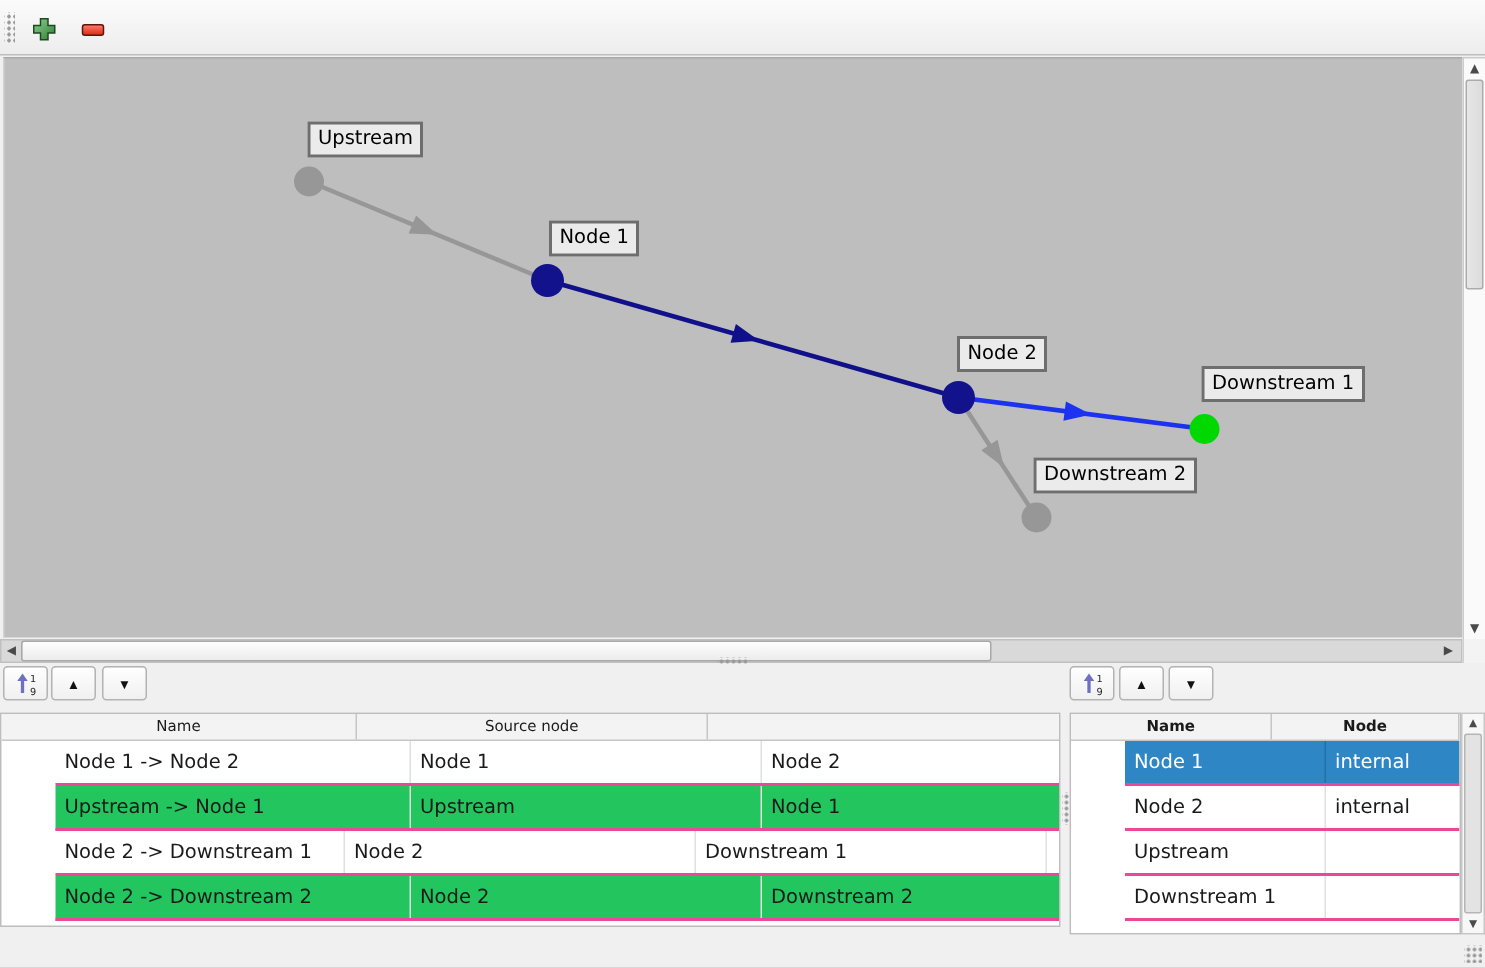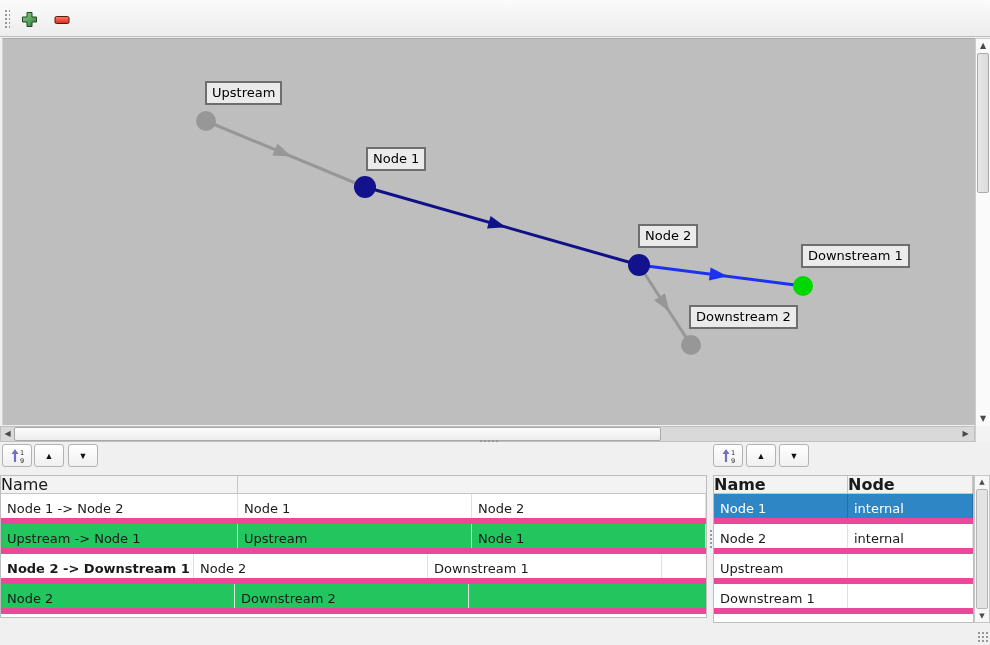--- a/index.html
+++ b/index.html
@@ -70,31 +70,31 @@
     background:linear-gradient(#ffffff,#f0f0f0);
     border:1px solid #b3b3b3; border-radius:3px;
     display:flex; align-items:center; justify-content:center; cursor:pointer;
     font-size:9px; color:#111;
   }
   
   .table {
     position:absolute; top:475px; background:#ffffff; border:1px solid #bdbdbd;
     overflow:hidden;
   }
-  .trow { display:flex; height:30px; border-bottom:6px solid #ec4899; background:#fff; }
+  .trow { display:flex; height:30px; border-bottom:2px solid #ec4899; background:#fff;margin-left:36px; }
   .trow.alt { background:#22c55e; }
   .trow.selected { background:var(--sel,#2e86c4); color:#fff; }
   .tcell {
     flex:none; padding:0 0 0 6px; line-height:29px; overflow:hidden;
     white-space:nowrap; border-right:1px solid #e0e0e0;
   }
   .trow.selected .tcell { border-right-color:#2170a8; }
   .thead { display:flex; height:18px; background:#f3f3f3; border-bottom:1px solid #c6c6c6; }
   .hcell {
-    flex:none; text-align:left; line-height:17px; font-size:16px;
+    flex:none; text-align:center; line-height:17px; font-size:10px;
     border-right:1px solid #c6c6c6; overflow:hidden; white-space:nowrap; cursor:pointer;
   }
   .bold-head .hcell { font-weight:bold; }
   .grip-vt { position:absolute; left:708px; top:528px; width:5px; height:22px; }
   .rscroll {
     position:absolute; left:974px; top:475px; width:16px; height:148px;
     background:#f7f7f7; border:1px solid #c6c6c6;
   }
   .rs-arrow { position:absolute; left:0; width:14px; height:12px; font-size:7px;
     color:#4a4a4a; text-align:center; line-height:12px; cursor:pointer; }
@@ -197,37 +197,39 @@
   <button class="panel-btn" style="left:746px">
     <span>▲</span>
   </button>
   <button class="panel-btn" style="left:779px">
     <span>▼</span>
   </button>
 
   <div class="table" id="edges-table" style="left: 0px; width: 707px; height: 143px; --sel: #2e86c4;">
       <div class="thead">
         <div class="hcell" style="width: 237px;">Name</div>
+        <div class="hcell" style="width: 234px;">Source node</div>
       </div>
       <div class="trow">
         <div class="tcell" style="width: 237px;">Node 1 -&gt; Node 2</div>
         <div class="tcell" style="width: 234px;">Node 1</div>
         <div class="tcell" style="width: 234px;">Node 2</div>
       </div>
       <div class="trow alt">
         <div class="tcell" style="width: 237px;">Upstream -&gt; Node 1</div>
         <div class="tcell" style="width: 234px;">Upstream</div>
         <div class="tcell" style="width: 234px;">Node 1</div>
       </div>
       <div class="trow">
-        <div class="tcell" style="width: 193px; font-weight: bold;">Node 2 -&gt; Downstream 1</div>
+        <div class="tcell" style="width: 193px;">Node 2 -&gt; Downstream 1</div>
         <div class="tcell" style="width: 234px;">Node 2</div>
         <div class="tcell" style="width: 234px;">Downstream 1</div>
       </div>
       <div class="trow alt">
+        <div class="tcell" style="width: 237px;">Node 2 -&gt; Downstream 2</div>
         <div class="tcell" style="width: 234px;">Node 2</div>
         <div class="tcell" style="width: 234px;">Downstream 2</div>
       </div>
     </div>
 
   <div class="grip-vt dots"></div>
 
   <div class="table bold-head" id="nodes-table" style="left: 713px; width: 261px; height: 148px; --sel: #2e86c4;">
       <div class="thead">
         <div class="hcell" style="width: 134px;">Name</div>

